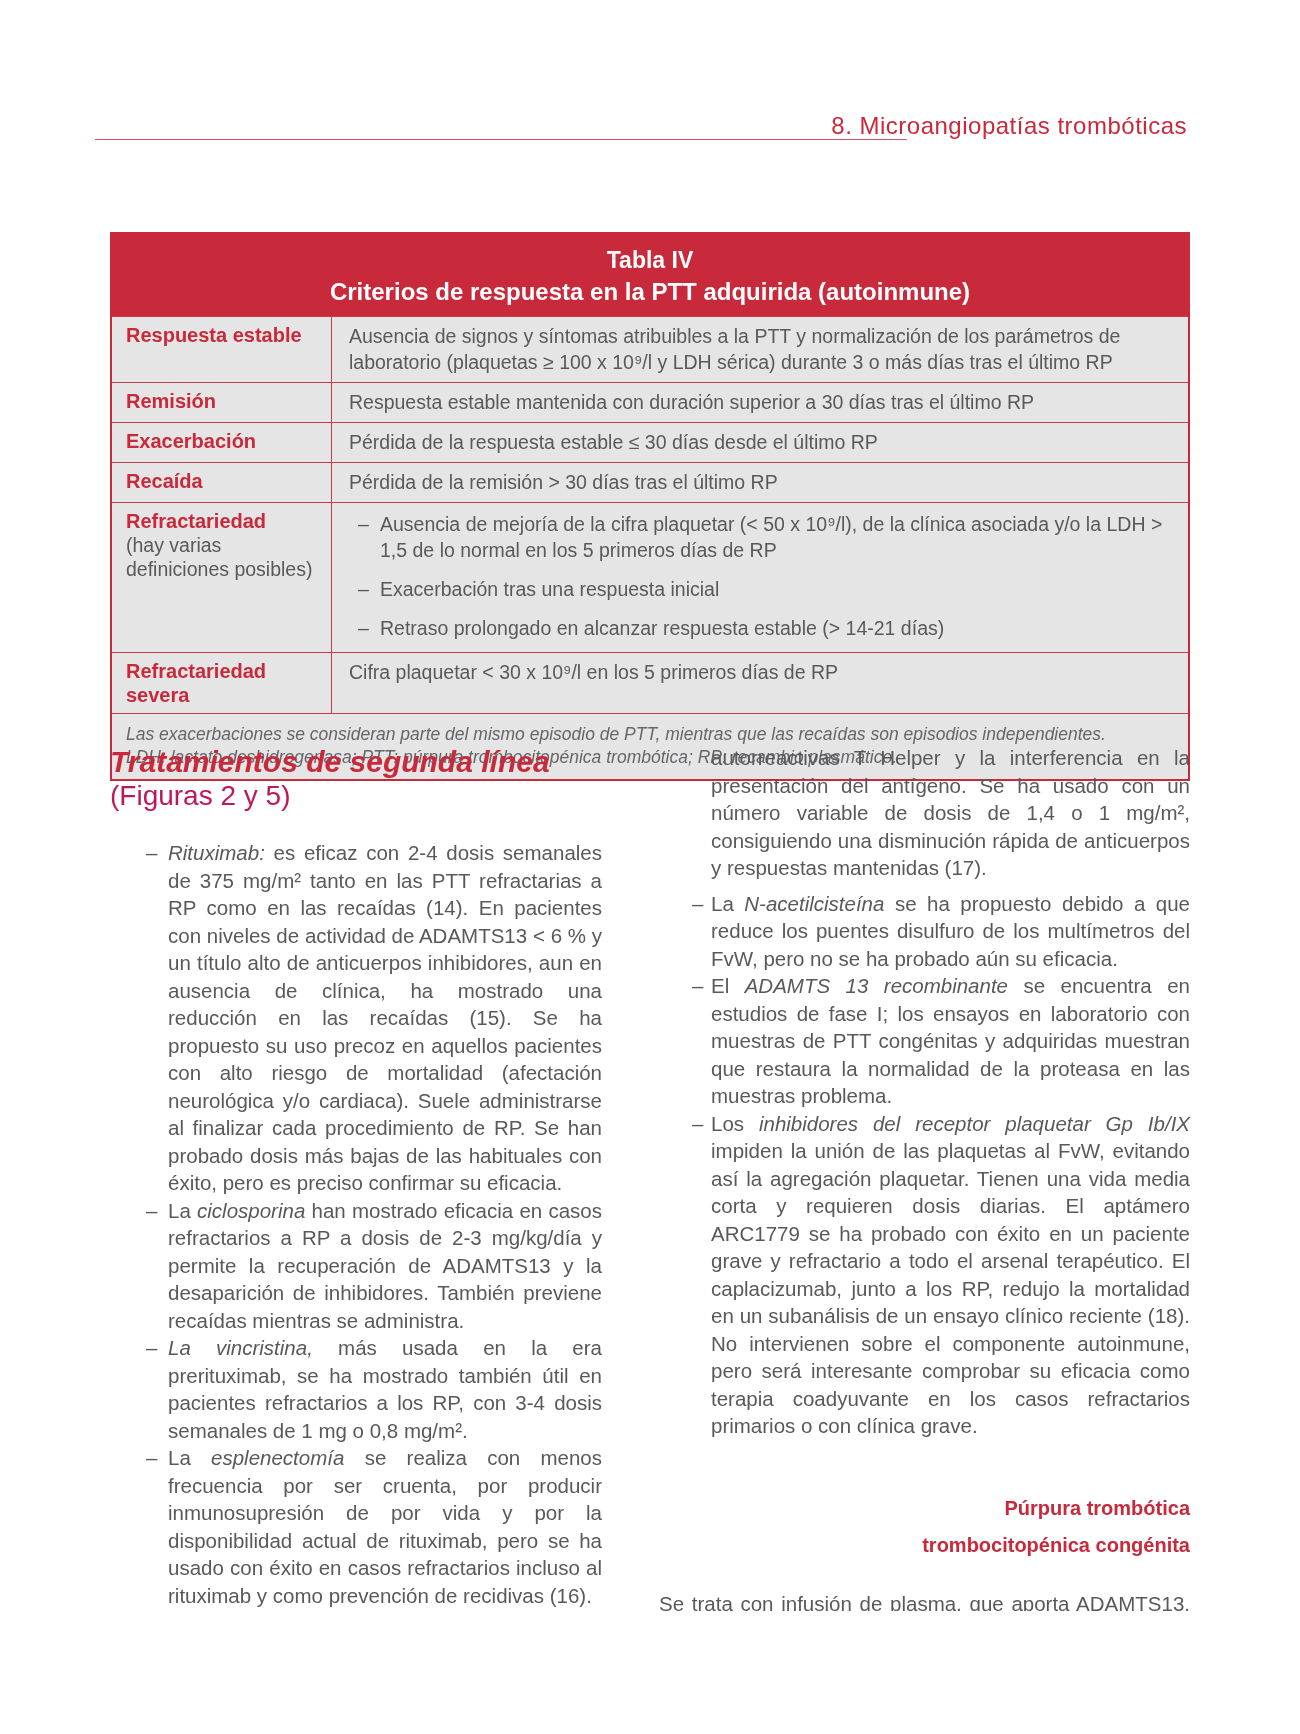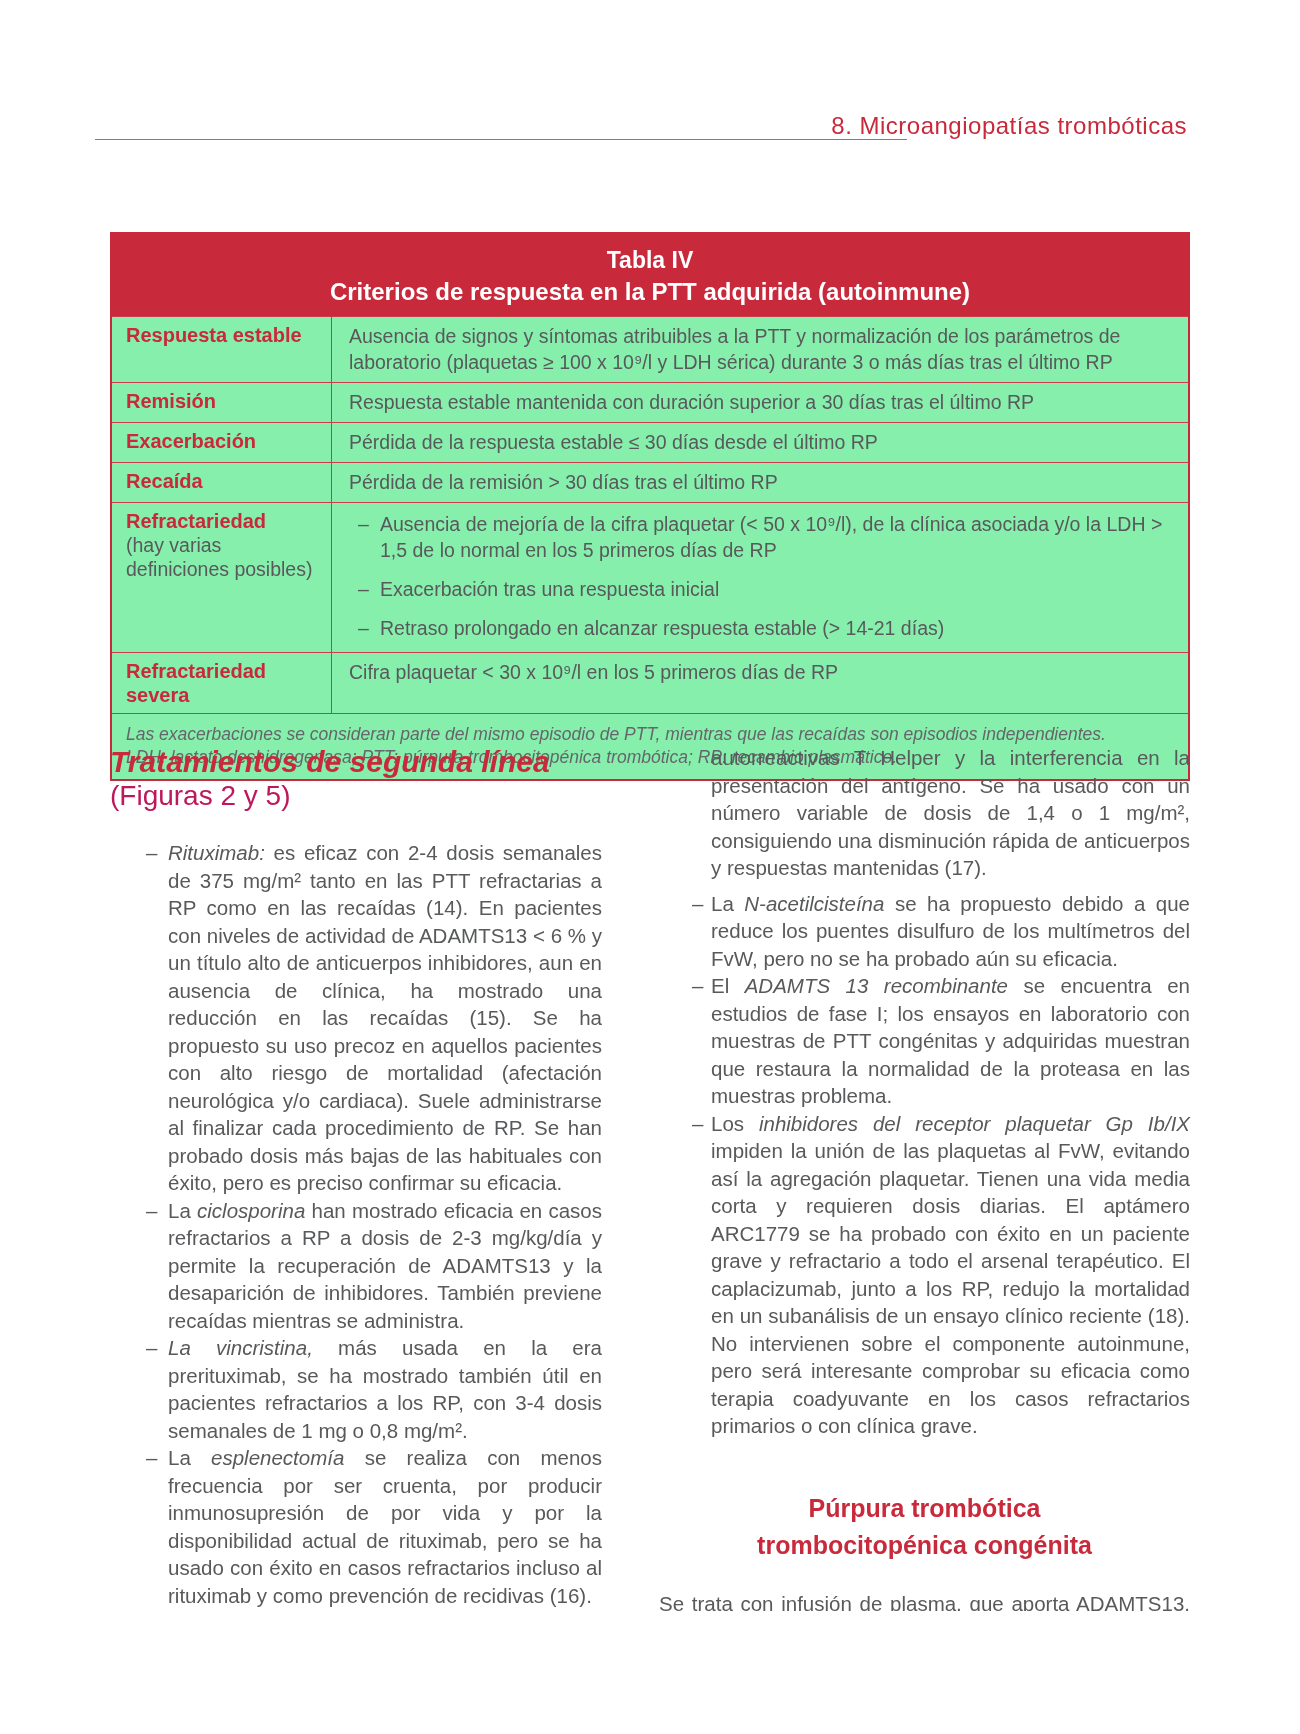--- a/index.html
+++ b/index.html
@@ -8,21 +8,21 @@
     font-family:"Liberation Sans",sans-serif;color:#58595B;
   }
   
   .chapter-rule{position:absolute;left:95px;top:139px;width:812px;height:0;border-top:1.5px solid #D05A68;}
   .chapter-title{
     position:absolute;right:113px;top:112px;color:#C8293B;font-size:24px;line-height:28px;
     font-weight:400;letter-spacing:0.5px;white-space:nowrap;
   }
   
   .ttable{position:absolute;left:110px;top:232px;width:1080px;box-sizing:border-box;
-    border:2px solid #C8293B;background:#86efac;}
+    border:2px solid #C8293B;background:#e5e5e5;}
   .thead{background:#C8293B;color:#ffffff;text-align:center;padding:11px 10px 8px;}
   .thead .t1{display:block;font-weight:bold;font-size:23px;line-height:31px;}
   .thead .t2{display:block;font-weight:bold;font-size:24px;line-height:32px;}
   .trow{display:flex;border-top:1.5px solid #CB3B4C;}
   .tlabel{flex:0 0 220px;width:220px;box-sizing:border-box;border-right:1.5px solid #CB3B4C;
     padding:6px 10px 6px 14px;color:#C8293B;font-weight:bold;font-size:20px;line-height:24px;}
   .tlabel .sub{display:block;color:#58595B;font-weight:normal;font-size:19.5px;line-height:24px;}
   .tcontent{flex:1;box-sizing:border-box;padding:6px 16px 7px 17px;color:#58595B;
     font-size:19.5px;line-height:26px;}
   .titem{position:relative;padding-left:31px;margin:2px 0 13px;}
@@ -32,22 +32,22 @@
     font-style:italic;font-size:17.5px;line-height:23px;}
   .tfoot .fline{display:block;}
   
   .col{position:absolute;font-size:20.5px;line-height:27.5px;text-align:justify;
     hyphens:auto;-webkit-hyphens:auto;color:#58595B;}
   .col-left{left:110px;top:744px;width:492px;}
   .col-right{left:659px;top:744px;width:531px;}
   .h-italic{margin:0;color:#C8293B;font-weight:bold;font-style:italic;font-size:30px;
     line-height:35px;text-align:left;hyphens:none;}
   .h-sub{color:#be185d;font-size:28px;line-height:34px;text-align:left;hyphens:none;}
-  .h-bold{margin:0;color:#C8293B;font-weight:bold;font-size:25px;line-height:37px;
-    text-align:center;hyphens:none;}
+  .h-bold{margin:0;color:#C8293B;font-weight:bold;font-size:20px;line-height:37px;
+    text-align:right;hyphens:none;}
   .h-bold span{display:block;}
   .h-gap{margin-top:54px;}
   .bullets{margin-top:26px;}
   .bullet{position:relative;padding-left:58px;}
   .bullet::before{content:"–";position:absolute;left:36px;top:0;}
   .col-right .bullet{padding-left:52px;}
   .col-right .bullet::before{left:33px;}
   .bullet .it, .cont-para .it{font-style:italic;}
   .cont-para{padding-left:52px;}
   .col-right .bullets{margin-top:8px;}

